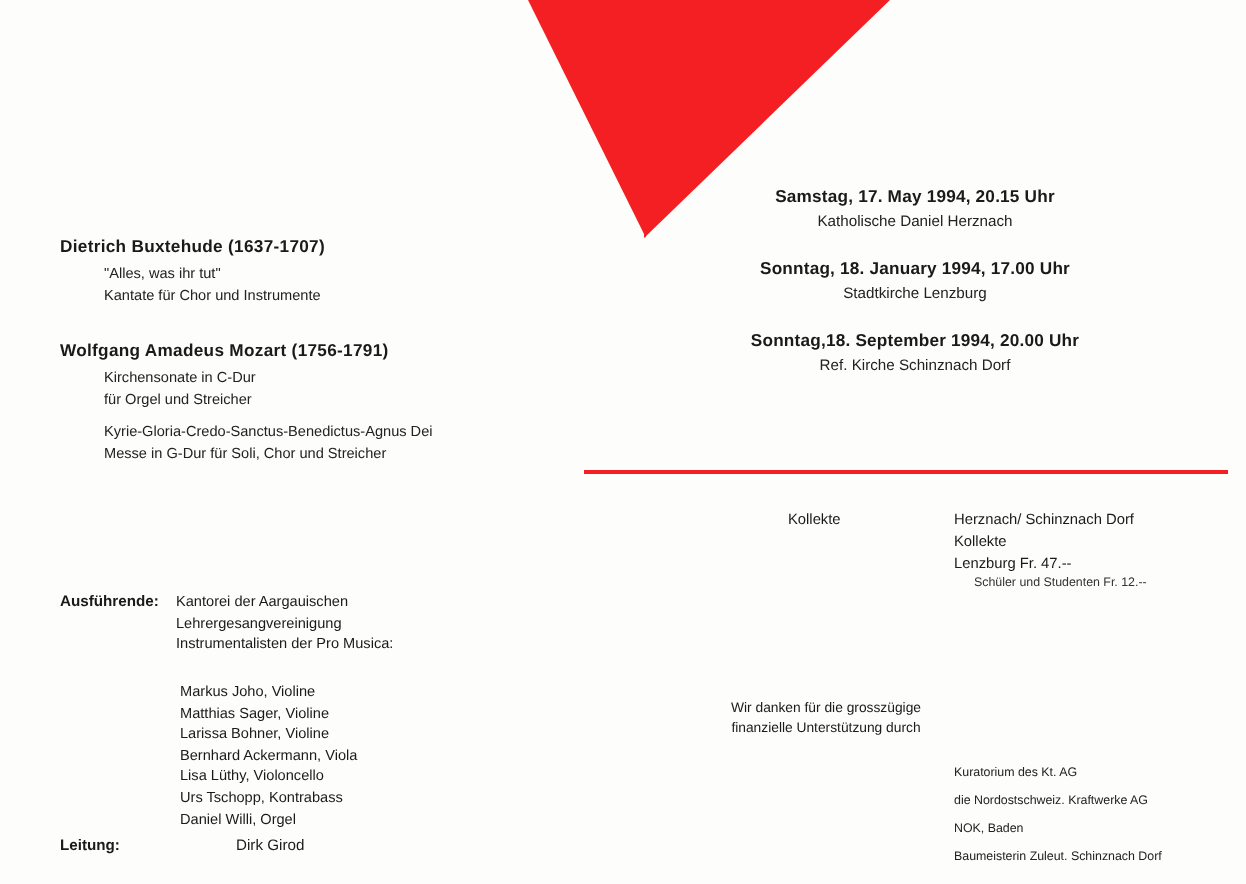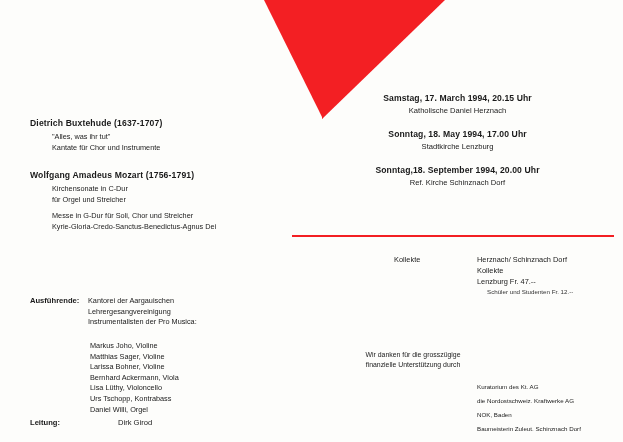--- a/index.html
+++ b/index.html
@@ -223,22 +223,22 @@
       <p class="line">Kantate für Chor und Instrumente</p>
     </div>
 
     <div class="work w2">
       <p class="composer">Wolfgang Amadeus Mozart (1756-1791)</p>
       <p class="line">Kirchensonate in C-Dur</p>
       <p class="line">für Orgel und Streicher</p>
     </div>
 
     <div class="work w3">
+      <p class="line">Kyrie-Gloria-Credo-Sanctus-Benedictus-Agnus Dei</p>
       <p class="line">Messe in G-Dur für Soli, Chor und Streicher</p>
-      <p class="line">Kyrie-Gloria-Credo-Sanctus-Benedictus-Agnus Dei</p>
     </div>
 
     <div class="performers">
       <div class="perf-label">Ausführende:</div>
       <div class="perf-body">
         <div>Kantorei der Aargauischen</div>
         <div>Lehrergesangvereinigung</div>
         <div>Instrumentalisten der Pro Musica:</div>
       </div>
     </div>
@@ -257,25 +257,25 @@
       <div class="dir-label">Leitung:</div>
       <div class="dir-name">Dirk Girod</div>
     </div>
 
   </div>
 
   <div class="right-col">
 
     <div class="concerts">
       <div class="concert">
-        <p class="when">Samstag, 17. March 1994, 20.15 Uhr</p>
+        <p class="when">Samstag, 17. May 1994, 20.15 Uhr</p>
         <p class="where">Katholische Daniel Herznach</p>
       </div>
       <div class="concert">
-        <p class="when">Sonntag, 18. May 1994, 17.00 Uhr</p>
+        <p class="when">Sonntag, 18. January 1994, 17.00 Uhr</p>
         <p class="where">Stadtkirche Lenzburg</p>
       </div>
       <div class="concert">
         <p class="when">Sonntag,18. September 1994, 20.00 Uhr</p>
         <p class="where">Ref. Kirche Schinznach Dorf</p>
       </div>
     </div>
 
     <div class="entry-section">
       <div class="entry-label">Kollekte</div>

